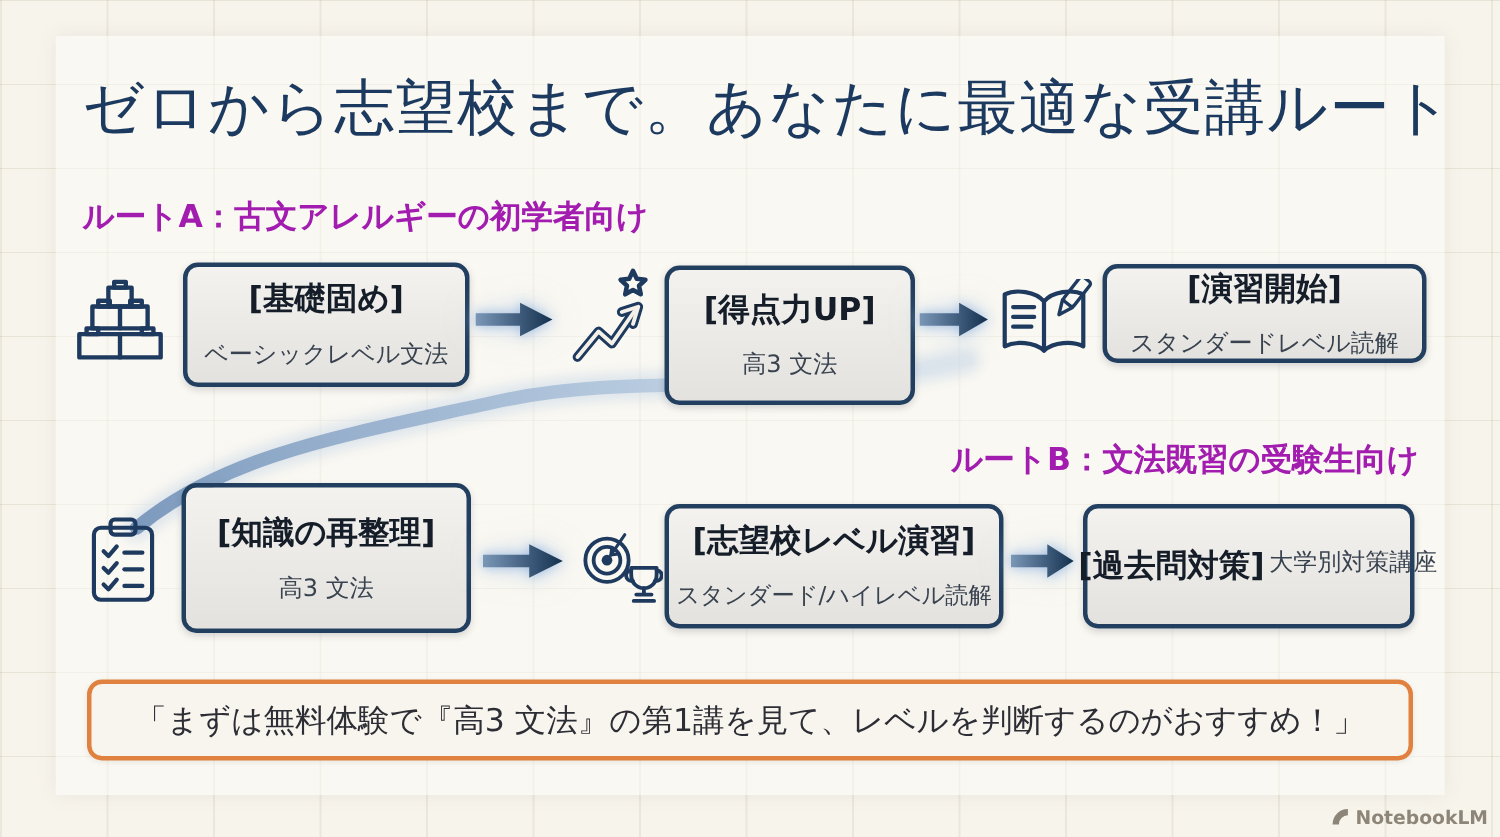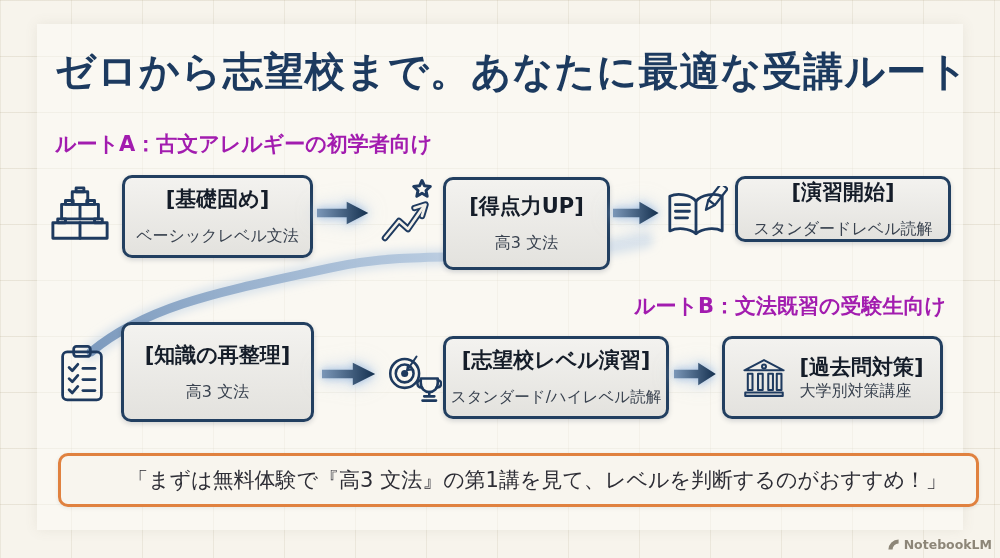--- a/index.html
+++ b/index.html
@@ -13,52 +13,52 @@
     font-family:"DejaVu Sans","Liberation Sans",sans-serif;
     color:#1c3a5f;
   }
   .card{
     position:absolute;left:37px;top:24px;width:926px;height:506px;
     background:rgba(253,252,248,.48);
     box-shadow:0 0 12px rgba(120,110,85,.10);
   }
   #swoosh-layer{position:absolute;left:0;top:0;width:1000px;height:558px;pointer-events:none;}
   .title{
-    position:absolute;left:55px;top:44px;font-size:40px;font-weight:bold;
+    position:absolute;left:55px;top:44px;font-size:40px;font-weight:normal;
     color:#1c3a5f;letter-spacing:1px;white-space:nowrap;
   }
   .route-label{position:absolute;font-size:21px;font-weight:bold;color:#a21caf;white-space:nowrap;}
   #route-a-label{left:55px;top:130px;}
   #route-b-label{right:54px;top:292px;}
   .step-box{
     position:absolute;border:3px solid #223f60;border-radius:10px;
     background:linear-gradient(#f3f2ef,#e3e2de);
     box-shadow:0 2px 5px rgba(40,50,70,.18);
     display:flex;flex-direction:column;align-items:center;justify-content:center;
     gap:16px;box-sizing:border-box;white-space:nowrap;
   }
   .step-box.h{flex-direction:row;gap:12px;}
-  .step-box .col{display:flex;flex-direction:column;align-items:flex-start;gap:3px;}
+  .step-box .col{display:flex;flex-direction:row;align-items:flex-start;gap:3px;}
   .step-title{font-size:21px;font-weight:bold;color:#151d29;line-height:1.1;}
   .step-sub{font-size:16px;color:#39424f;line-height:1.1;}
   .icon{position:absolute;}
   .icon svg{display:block;width:100%;height:100%;}
   .stroke{stroke:#1e3a5f;fill:none;stroke-width:3;stroke-linecap:round;stroke-linejoin:round;}
   .thin{stroke-width:2.4;}
   .block-arrow{
     position:absolute;
     filter:drop-shadow(0 0 4px rgba(150,182,222,.9)) drop-shadow(0 0 9px rgba(172,198,232,.55));
   }
   .block-arrow svg{display:block;width:100%;height:100%;}
   .callout{
     position:absolute;left:58px;top:453px;width:878px;height:48px;
     border:3px solid #e0813f;border-radius:10px;background:#f8f5ee;
     display:flex;align-items:center;justify-content:center;
     font-size:21px;color:#2d2d35;box-sizing:content-box;
-    box-shadow:0 1px 4px rgba(0,0,0,.08);white-space:nowrap;padding-left:37px;
+    box-shadow:0 1px 4px rgba(0,0,0,.08);white-space:nowrap;
   }
   .watermark{
     position:absolute;right:8px;bottom:6px;display:flex;align-items:center;gap:4px;
     color:#8d8678;font-size:12.5px;font-weight:bold;
   }
 </style>
 </head>
 <body>
 
 <svg width="0" height="0" style="position:absolute" aria-hidden="true">

